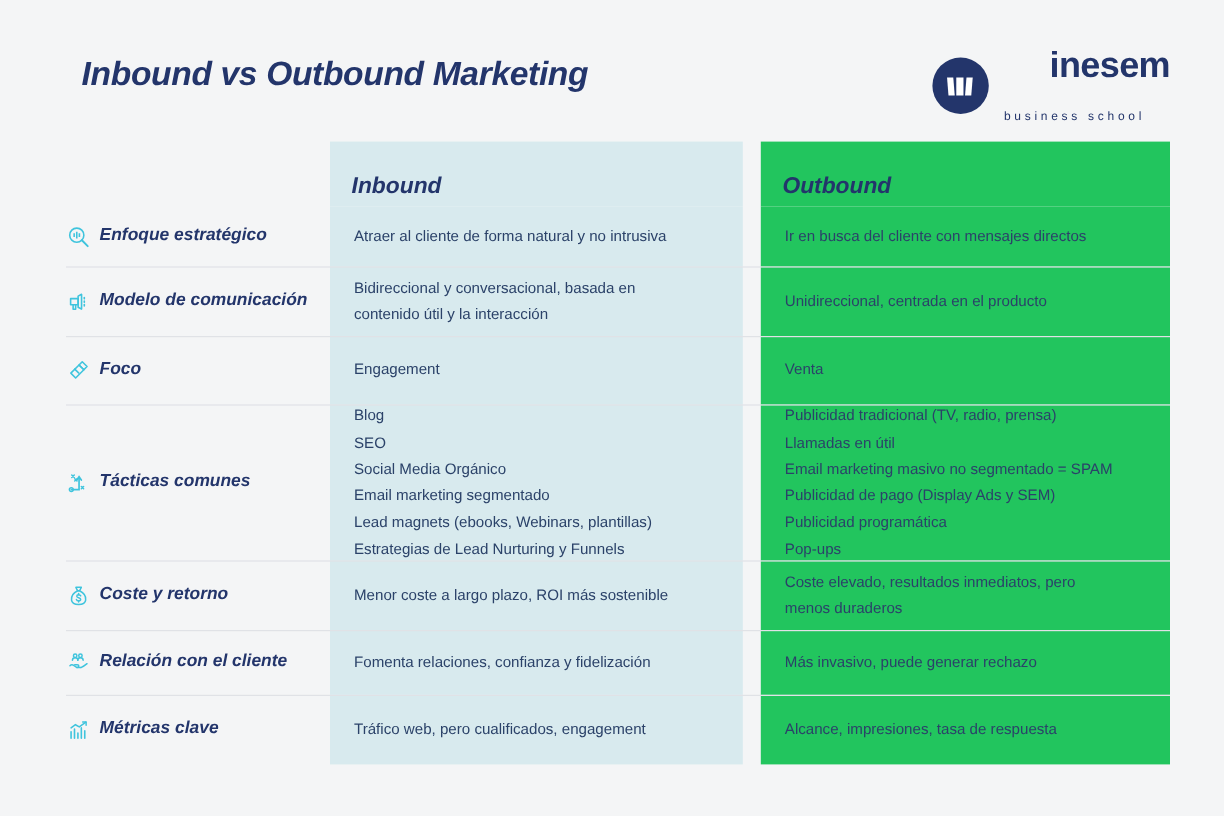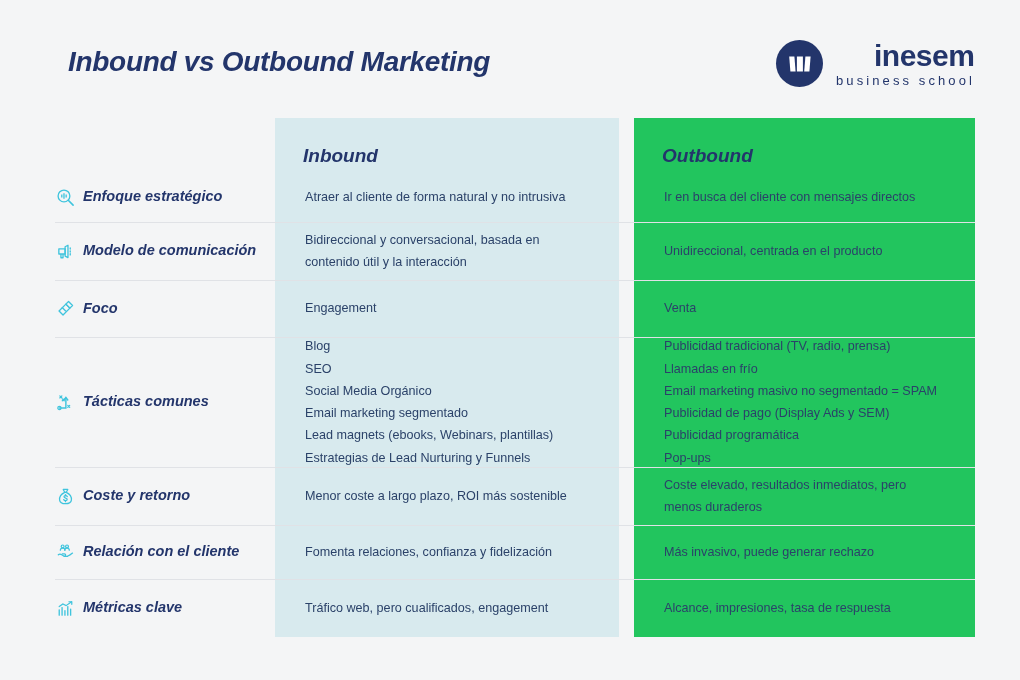--- a/index.html
+++ b/index.html
@@ -57,24 +57,25 @@
   .brand-name {
     font-size: 30px;
     font-weight: bold;
     color: #23356b;
     line-height: 1;
     letter-spacing: -0.5px;
     margin-left: 38px;
   }
 
   .brand-tagline {
-    font-size: 13px;
+    font-size: 10px;
     color: #23356b;
     letter-spacing: 3.1px;
     line-height: 1;
+    margin-top: 20px;
   }
 
   
   .compare-table {
     position: absolute;
     left: 0;
     top: 118px;
     width: 1020px;
   }
 
@@ -99,21 +100,21 @@
     font-weight: bold;
     font-style: italic;
     color: #23356b;
     line-height: 1.2;
   }
 
   .cell {
     display: flex;
     flex-direction: column;
     justify-content: center;
-    padding: 0 28px;
+    padding: 0 18px;
     font-size: 12.6px;
     color: #2b4269;
     line-height: 1.45;
   }
 
   .cell-inbound {
     width: 344px;
     flex: 0 0 344px;
     background: #d8eaee;
   }
@@ -287,21 +288,21 @@
       <p class="cell-line">Blog</p>
       <p class="cell-line">SEO</p>
       <p class="cell-line">Social Media Orgánico</p>
       <p class="cell-line">Email marketing segmentado</p>
       <p class="cell-line">Lead magnets (ebooks, Webinars, plantillas)</p>
       <p class="cell-line">Estrategias de Lead Nurturing y Funnels</p>
     </div>
     <div class="cell-gap"></div>
     <div class="cell cell-outbound">
       <p class="cell-line">Publicidad tradicional (TV, radio, prensa)</p>
-      <p class="cell-line">Llamadas en frío</p>
+      <p class="cell-line">Llamadas en útil</p>
       <p class="cell-line">Email marketing masivo no segmentado = SPAM</p>
       <p class="cell-line">Publicidad de pago (Display Ads y SEM)</p>
       <p class="cell-line">Publicidad programática</p>
       <p class="cell-line">Pop-ups</p>
     </div>
   </div>
 
   <div class="table-row" style="height:58px;">
     <div class="row-separator"></div>
     <div class="row-label">

